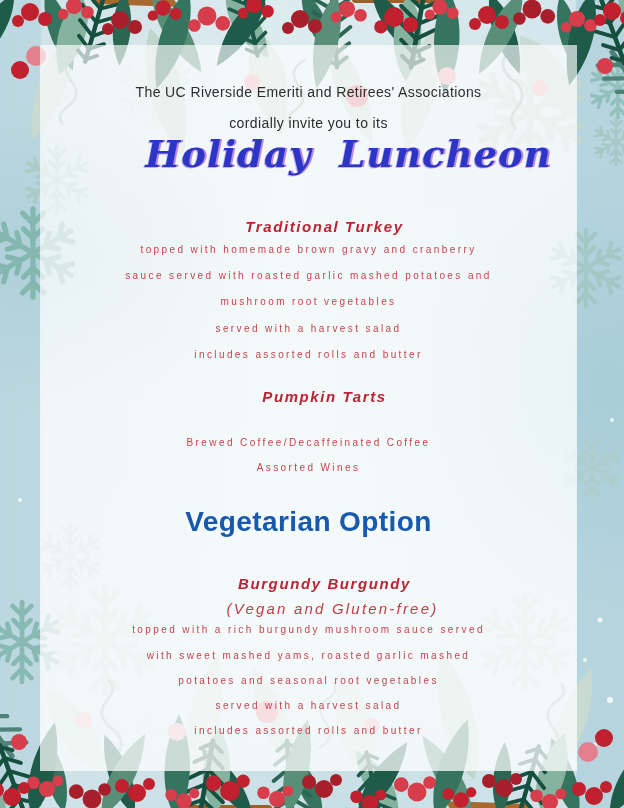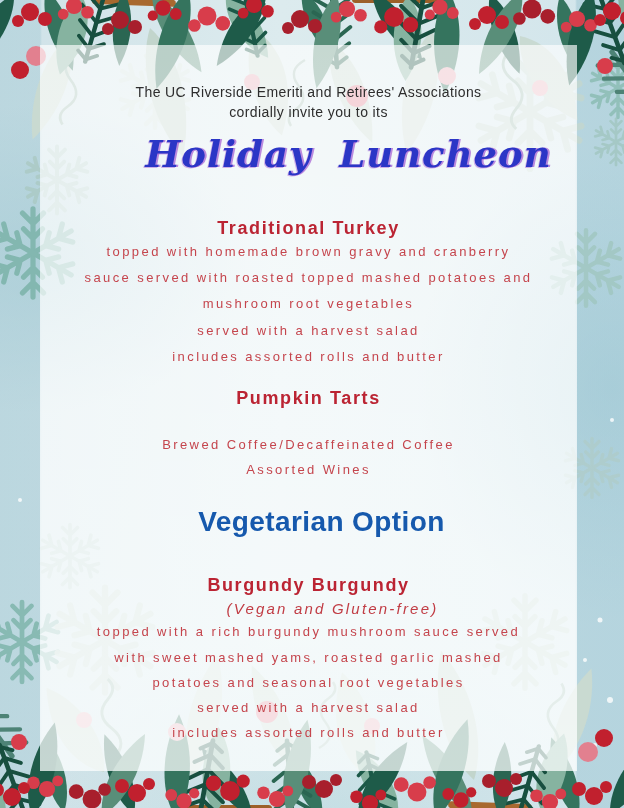--- a/index.html
+++ b/index.html
@@ -20,24 +20,24 @@
     background:linear-gradient(180deg, rgba(255,255,255,.66), rgba(253,255,255,.75));
   }
   .line { position:absolute; left:40px; width:537px; text-align:center; white-space:nowrap; }
   .hdr      { color:#2d2d2d; font-weight:normal; font-size:14px; letter-spacing:0.4px; }
   .script   {
     color:#2b36c6; font-family:"DejaVu Serif", serif; font-style:italic; font-weight:bold;
     font-size:37px; letter-spacing:1px; word-spacing:14px;
     text-shadow:2px 0 0 rgba(140,47,201,.55), -1px 1px 0 rgba(140,47,201,.35);
     margin-left:40px;
   }
-  .red-head { color:#bb2433; font-weight:bold; font-size:18px; letter-spacing:1.6px; }
-  .red-body { color:#c5454d; font-size:13px; letter-spacing:2.4px; }
+  .red-head { color:#bb2433; font-weight:bold; font-style:italic; font-size:15px; letter-spacing:1.6px;margin-left:16px; }
+  .red-body { color:#c5454d; font-size:10px; letter-spacing:2.4px; }
   .red-sub  { color:#c13c44; font-style:italic; font-size:15px; letter-spacing:2.2px;margin-left:24px; }
-  .blue-head{ color:#1659ad; font-weight:bold; font-size:28px; letter-spacing:0.4px;margin-left:13px; }
+  .blue-head{ color:#1659ad; font-weight:bold; font-size:28px; letter-spacing:0.4px; }
 </style>
 </head>
 <body>
 
 <div class="stage">
 
   <svg class="art" width="624" height="808" viewBox="0 0 624 808" aria-hidden="true">
     <defs>
       <path id="leaf" d="M0,0 C12,16 15,46 3,74 C-11,48 -10,18 0,0 Z"></path>
       <path id="leafw" d="M0,0 C20,8 32,32 28,62 C8,50 -6,22 0,0 Z"></path>
@@ -152,27 +152,27 @@
         <circle cx="20" cy="500" r="2"></circle>
     </g>
 
     <use href="#garland"></use>
     <use href="#garland" transform="translate(624,808) rotate(180)"></use>
   </svg>
 
   <div class="panel"></div>
 
   <div class="line hdr" style="top:84px">The UC Riverside Emeriti and Retirees' Associations</div>
-  <div class="line hdr" style="top:104px">cordially invite you to its</div>
+  <div class="line hdr" style="top:115px">cordially invite you to its</div>
 
   <div class="line script" style="top:132px">Holiday Luncheon</div>
 
   <div class="line red-head" style="top:218px">Traditional Turkey</div>
   <div class="line red-body" style="top:244px">topped with homemade brown gravy and cranberry</div>
-  <div class="line red-body" style="top:270px">sauce served with roasted topped mashed potatoes and</div>
+  <div class="line red-body" style="top:270px">sauce served with roasted garlic mashed potatoes and</div>
   <div class="line red-body" style="top:296px">mushroom root vegetables</div>
   <div class="line red-body" style="top:323px">served with a harvest salad</div>
   <div class="line red-body" style="top:349px">includes assorted rolls and butter</div>
 
   <div class="line red-head" style="top:388px">Pumpkin Tarts</div>
   <div class="line red-body" style="top:437px">Brewed Coffee/Decaffeinated Coffee</div>
   <div class="line red-body" style="top:462px">Assorted Wines</div>
 
   <div class="line blue-head" style="top:506px">Vegetarian Option</div>
 

